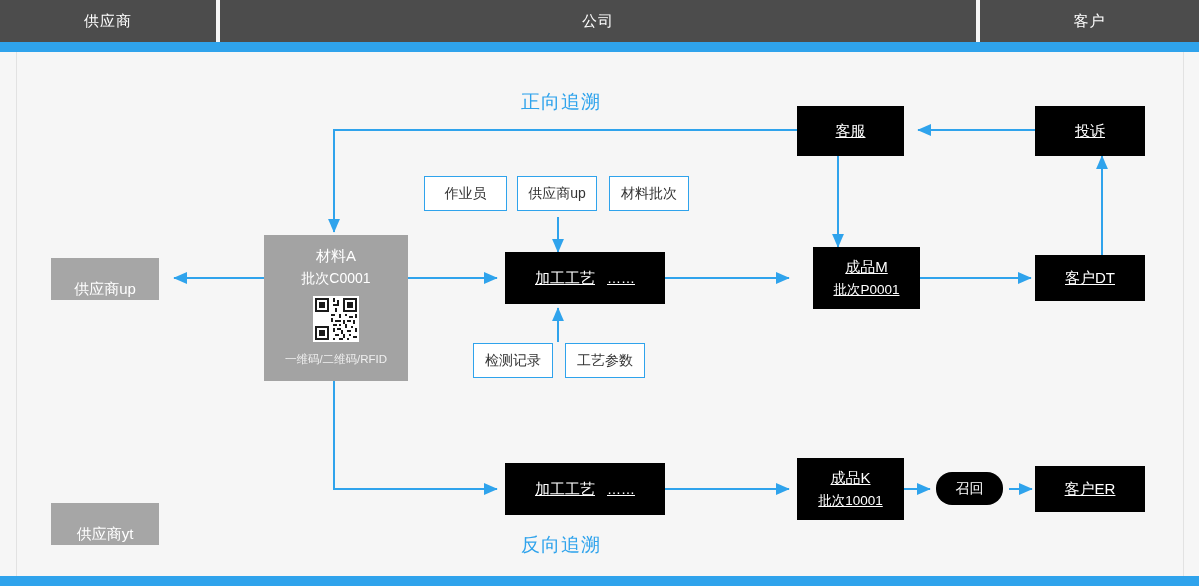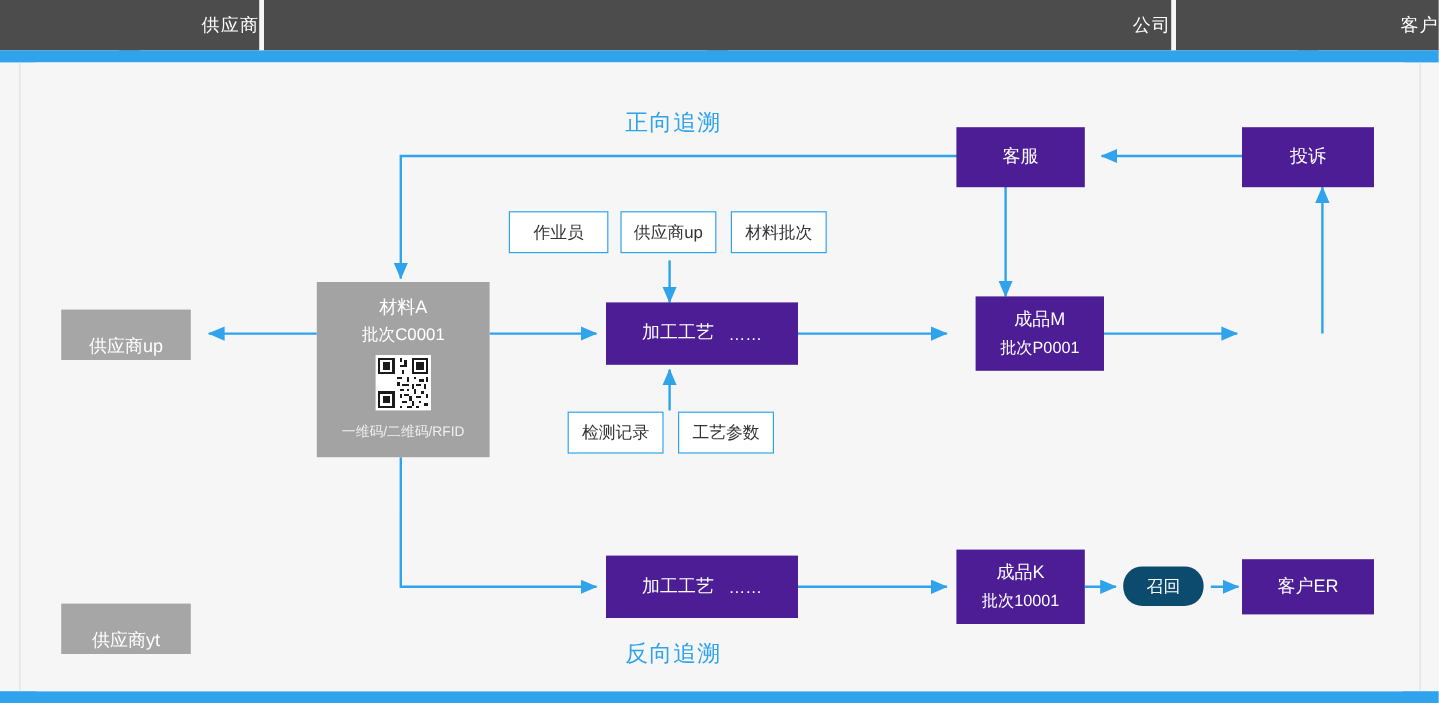--- a/index.html
+++ b/index.html
@@ -29,21 +29,21 @@
   }
   .hdr-cell {
     position: absolute;
     top: 0;
     height: 42px;
     background: #4c4c4c;
     color: #ffffff;
     font-size: 15px;
     display: flex;
     align-items: center;
-    justify-content: flex-end;
+    justify-content: center;
     letter-spacing: 1px;
   }
   .hdr-cell .arrow {
     position: absolute;
     bottom: -9px;
     left: 50%;
     margin-left: -9px;
     width: 0;
     height: 0;
     border-left: 9px solid transparent;
@@ -65,21 +65,20 @@
   .blue-bar.bottom { top: 576px; }
 
   
   .canvas {
     position: absolute;
     top: 52px;
     left: 0;
     width: 1199px;
     height: 524px;
     background: #f6f6f6;
-    border-radius: 31px;
   }
   .vline {
     position: absolute;
     top: 0;
     width: 1px;
     height: 524px;
     background: #e2e2e2;
   }
   .vline.v1 { left: 16px; }
   .vline.v2 { left: 1183px; }
@@ -90,21 +89,22 @@
     box-sizing: border-box;
     display: flex;
     flex-direction: column;
     align-items: center;
     justify-content: center;
     color: #ffffff;
     font-size: 15px;
     line-height: 1.45;
   }
   .gray {
-    background: #4c1d95;
+    background: #000000;
+    text-decoration: underline;
   }
   .gray-light {
     background: #a6a6a6;
     justify-content: flex-end;
   }
   .wbox {
     position: absolute;
     box-sizing: border-box;
     background: #ffffff;
     border: 1px solid #2fa3ec;
@@ -139,21 +139,21 @@
   .qr-img {
     width: 46px;
     height: 46px;
     background: #ffffff;
     display: block;
   }
 
   .recall {
     position: absolute;
     box-sizing: border-box;
-    background: #0c4a6e;
+    background: #000000;
     color: #ffffff;
     border-radius: 16px;
     font-size: 14px;
     display: flex;
     align-items: center;
     justify-content: center;
   }
 
   svg.arrows {
     position: absolute;
@@ -337,20 +337,23 @@
     </div>
 
     <div class="node gray" style="left:797px; top:54px; width:107px; height:50px;">
       <span>客服</span>
     </div>
 
     <div class="node gray" style="left:1035px; top:54px; width:110px; height:50px;">
       <span>投诉</span>
     </div>
 
+    <div class="node gray" style="left:1035px; top:203px; width:110px; height:46px;">
+      <span>客户DT</span>
+    </div>
 
     <div class="node gray" style="left:1035px; top:414px; width:110px; height:46px;">
       <span>客户ER</span>
     </div>
 
     <div class="recall" style="left:936px; top:420px; width:67px; height:33px;">
       <span>召回</span>
     </div>
 
   </div>

